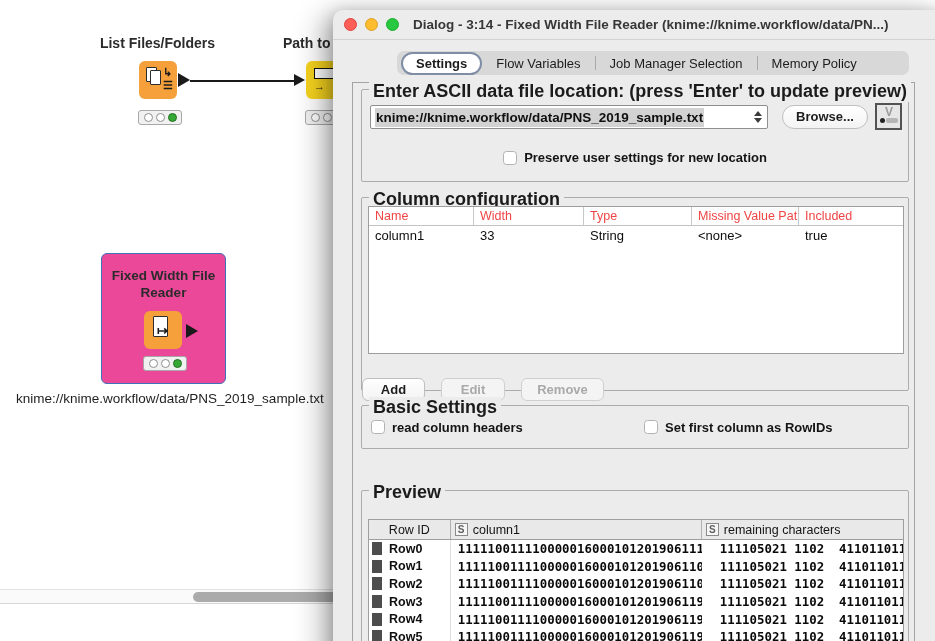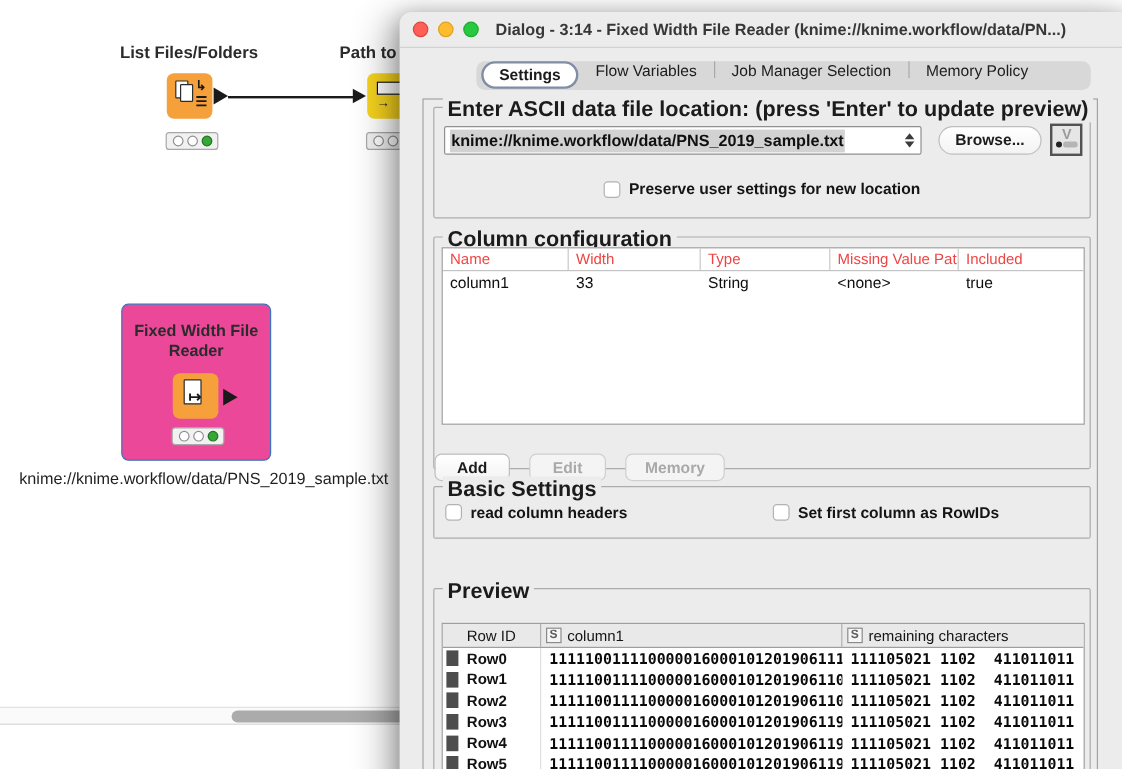--- a/index.html
+++ b/index.html
@@ -54,21 +54,21 @@
   .titlebar { position:relative; height:30px; border-bottom:1px solid #d2d2d2;
     display:flex; align-items:center; }
   .lights { display:flex; gap:8px; margin-left:11px; }
   .light { width:13px; height:13px; border-radius:50%; }
   .light.red { background:#ff5f57; border:0.5px solid #e0443e; }
   .light.yel { background:#febc2e; border:0.5px solid #dea123; }
   .light.grn { background:#28c840; border:0.5px solid #1dad2b; }
   .titletext { margin-left:14px; font-size:13.5px; font-weight:700; color:#373737; white-space:nowrap; }
 
   .tabstrip { position:absolute; left:64px; top:41px; width:512px; height:24px;
-    background:#d8d8d8; border-radius:7px; display:flex; }
+    background:#d8d8d8; border-radius:7px; display:flex; align-items:center; }
   .tab { font-size:13px; font-weight:500; color:#1c1c1c; padding:0 14px; white-space:nowrap; }
   .tab.pill { background:#ffffff; border:2px solid #7f8ea4; border-radius:12px;
     height:23px; line-height:19px; margin-left:4px; padding:0 13px; font-weight:600; }
   .tabsep { width:1px; height:14px; background:#a9a9a9; }
 
   .panel { position:absolute; left:19px; top:72px; width:563px; height:600px;
     border:1px solid #a3a3a3; background:#ececec; }
 
   .group { position:absolute; left:8px; width:548px; border:1px solid #acacac; border-radius:2px; }
   .legend { position:absolute; top:-9px; left:7px; background:#ececec; padding:0 4px;
@@ -138,21 +138,21 @@
   .sbox { width:13px; height:13px; margin:0 5px 0 4px; background:#f6f6f6; border:1px solid #8a8a8a;
     font-size:10px; font-weight:800; color:#5f5f5f; line-height:11px; text-align:center; flex:0 0 auto; }
 
   .prev-row { display:flex; height:17.6px; align-items:center; }
   .prev-row .idc { width:82px; display:flex; align-items:center; border-right:1px solid #dedede; height:100%; }
   .prev-row .sq { width:10px; height:13px; background:#4d4d4d; margin:0 7px 0 3px; flex:0 0 auto; }
   .prev-row .idt { font-size:12.5px; font-weight:600; color:#101010; }
   .prev-row .v { font-family:"DejaVu Sans Mono", monospace; font-size:12.4px; font-weight:700;
     color:#0a0a0a; white-space:pre; overflow:hidden; }
   .prev-row .v1 { width:252px; padding-left:7px; }
-  .prev-row .v2 { width:202px; padding-left:7px; }
+  .prev-row .v2 { width:202px; padding-left:18px; }
 </style>
 </head>
 <body>
 
 <div class="canvas">
 
   <div class="node-label" style="left:90px; top:35px; width:135px;">List Files/Folders</div>
   <div class="node-icon orange" style="left:139px; top:61px;">
     <span class="doc" style="left:7px; top:6px; width:11px; height:15px;"></span>
     <span class="doc" style="left:11px; top:9px; width:11px; height:15px;"></span>
@@ -259,21 +259,21 @@
           <span class="dc w0">column1</span>
           <span class="dc w1">33</span>
           <span class="dc w2">String</span>
           <span class="dc w3">&lt;none&gt;</span>
           <span class="dc w4">true</span>
         </div>
       </div>
       <div class="cfg-btns">
         <span class="btn b-add">Add</span>
         <span class="btn b-edit disabled">Edit</span>
-        <span class="btn b-remove disabled">Memory</span>
+        <span class="btn b-remove disabled">Remove</span>
       </div>
     </div>
 
     <div class="group g3">
       <span class="legend">Basic Settings</span>
       <div class="cols">
         <div class="col">
           <label class="checkbox">
             <span class="box"></span>
             <span class="lbl">read column headers</span>

